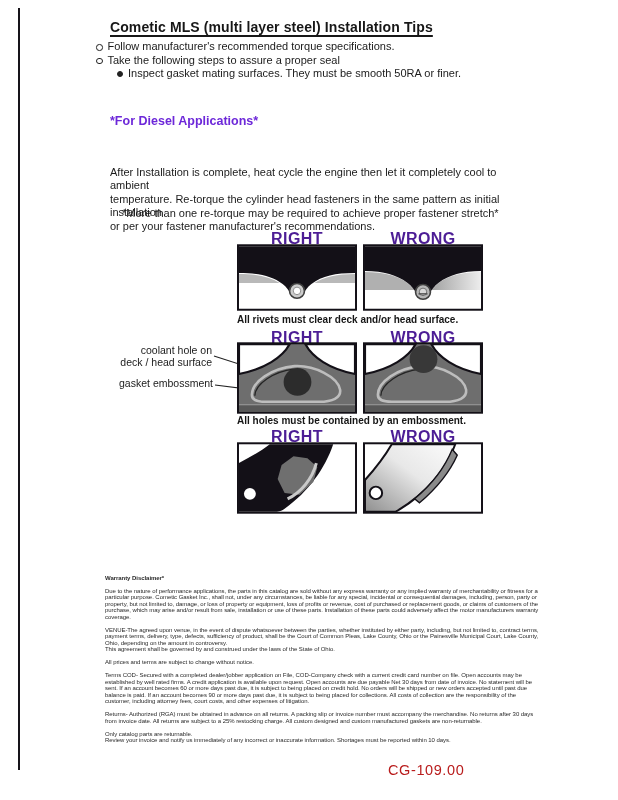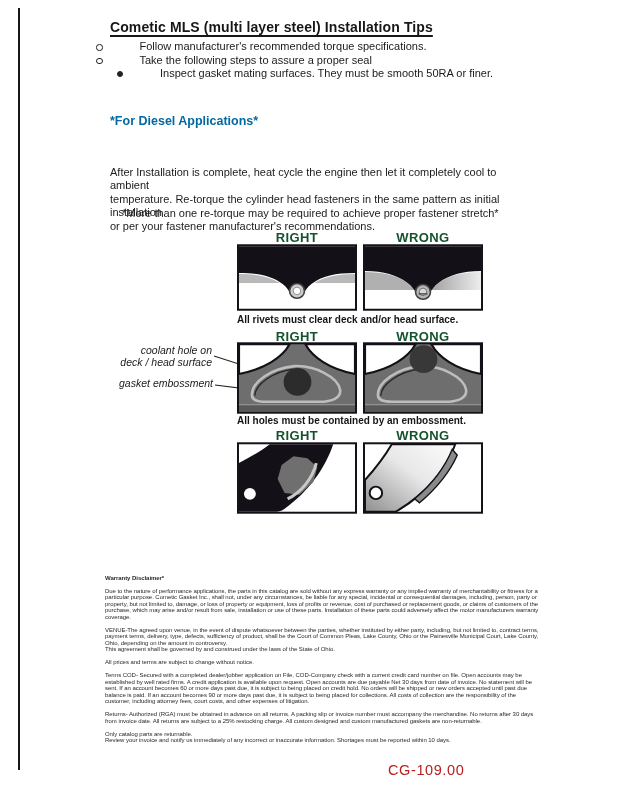--- a/index.html
+++ b/index.html
@@ -7,36 +7,36 @@
     position:relative;width:618px;height:800px;background:#ffffff;overflow:hidden;
     font-family:"Liberation Sans", sans-serif;color:#1b1b1b;
   }
   .spine{position:absolute;left:18px;top:8px;width:2px;height:762px;background:#17141a;}
   .title{
     position:absolute;left:110px;top:19px;font-size:14px;font-weight:bold;
     text-decoration:underline;text-decoration-thickness:1.5px;text-underline-offset:3px;
     letter-spacing:0.1px;color:#171717;
   }
   .bullets{position:absolute;left:96px;top:40px;width:440px;font-size:11px;line-height:13.6px;}
-  .b-row{display:flex;align-items:flex-start;gap:32px;}
+  .b-row{display:flex;align-items:flex-start;}
   .b-row .mk{flex:0 0 auto;width:4.5px;height:4.5px;border:1.1px solid #222;border-radius:50%;margin:4px 5px 0 0;}
   .b-row.sub{margin-left:21px;}
   .b-row.sub .mk{background:#222;border-color:#222;width:4px;height:4px;}
-  .h2{position:absolute;left:110px;top:114px;font-size:12.5px;font-weight:bold;color:#0369a1;}
+  .h2{position:absolute;left:110px;top:114px;font-size:12.5px;font-weight:bold;color:#6d28d9;}
   .para{position:absolute;left:110px;width:412px;font-size:11px;line-height:13.4px;white-space:pre-line;}
   .p1{top:132px;}
   .p2{top:166px;}
   .note{top:207px;padding-left:12px;}
   .lbl-row{position:absolute;left:237px;width:246px;display:flex;gap:6px;}
-  .lbl-row span{flex:0 0 120px;text-align:center;font-size:13px;font-weight:bold;letter-spacing:0.4px;color:#14532d;}
+  .lbl-row span{flex:0 0 120px;text-align:center;font-size:16px;font-weight:bold;letter-spacing:0.4px;color:#4c1d95;}
   .panel-row{position:absolute;left:237px;width:246px;display:flex;gap:6px;}
   .panel-row svg{display:block;}
   .caption{position:absolute;left:237px;font-size:10px;font-weight:bold;color:#161616;line-height:12px;white-space:pre-line;}
   .caption.center{width:246px;text-align:left;}
-  .ann{position:absolute;text-align:right;font-size:10.5px;line-height:11.8px;color:#1b1b1b;font-style:italic;}
+  .ann{position:absolute;text-align:right;font-size:10.5px;line-height:11.8px;color:#1b1b1b;}
   .ann1{left:80px;top:345px;width:132px;}
   .ann2{left:80px;top:378px;width:133px;}
   .leaders{position:absolute;left:96px;top:340px;width:260px;height:70px;pointer-events:none;}
   .legal{position:absolute;left:105px;top:575px;width:438px;font-size:6px;line-height:6.5px;color:#2a2a2a;letter-spacing:-0.05px;}
   .legal .lh{font-weight:bold;margin:0 0 6px 0;}
   .legal p{margin:0 0 6.5px 0;white-space:pre-line;}
   .code{position:absolute;left:388px;top:762px;font-size:14.5px;letter-spacing:0.6px;color:#b91c1c;}
 </style>
 </head>
 <body>

